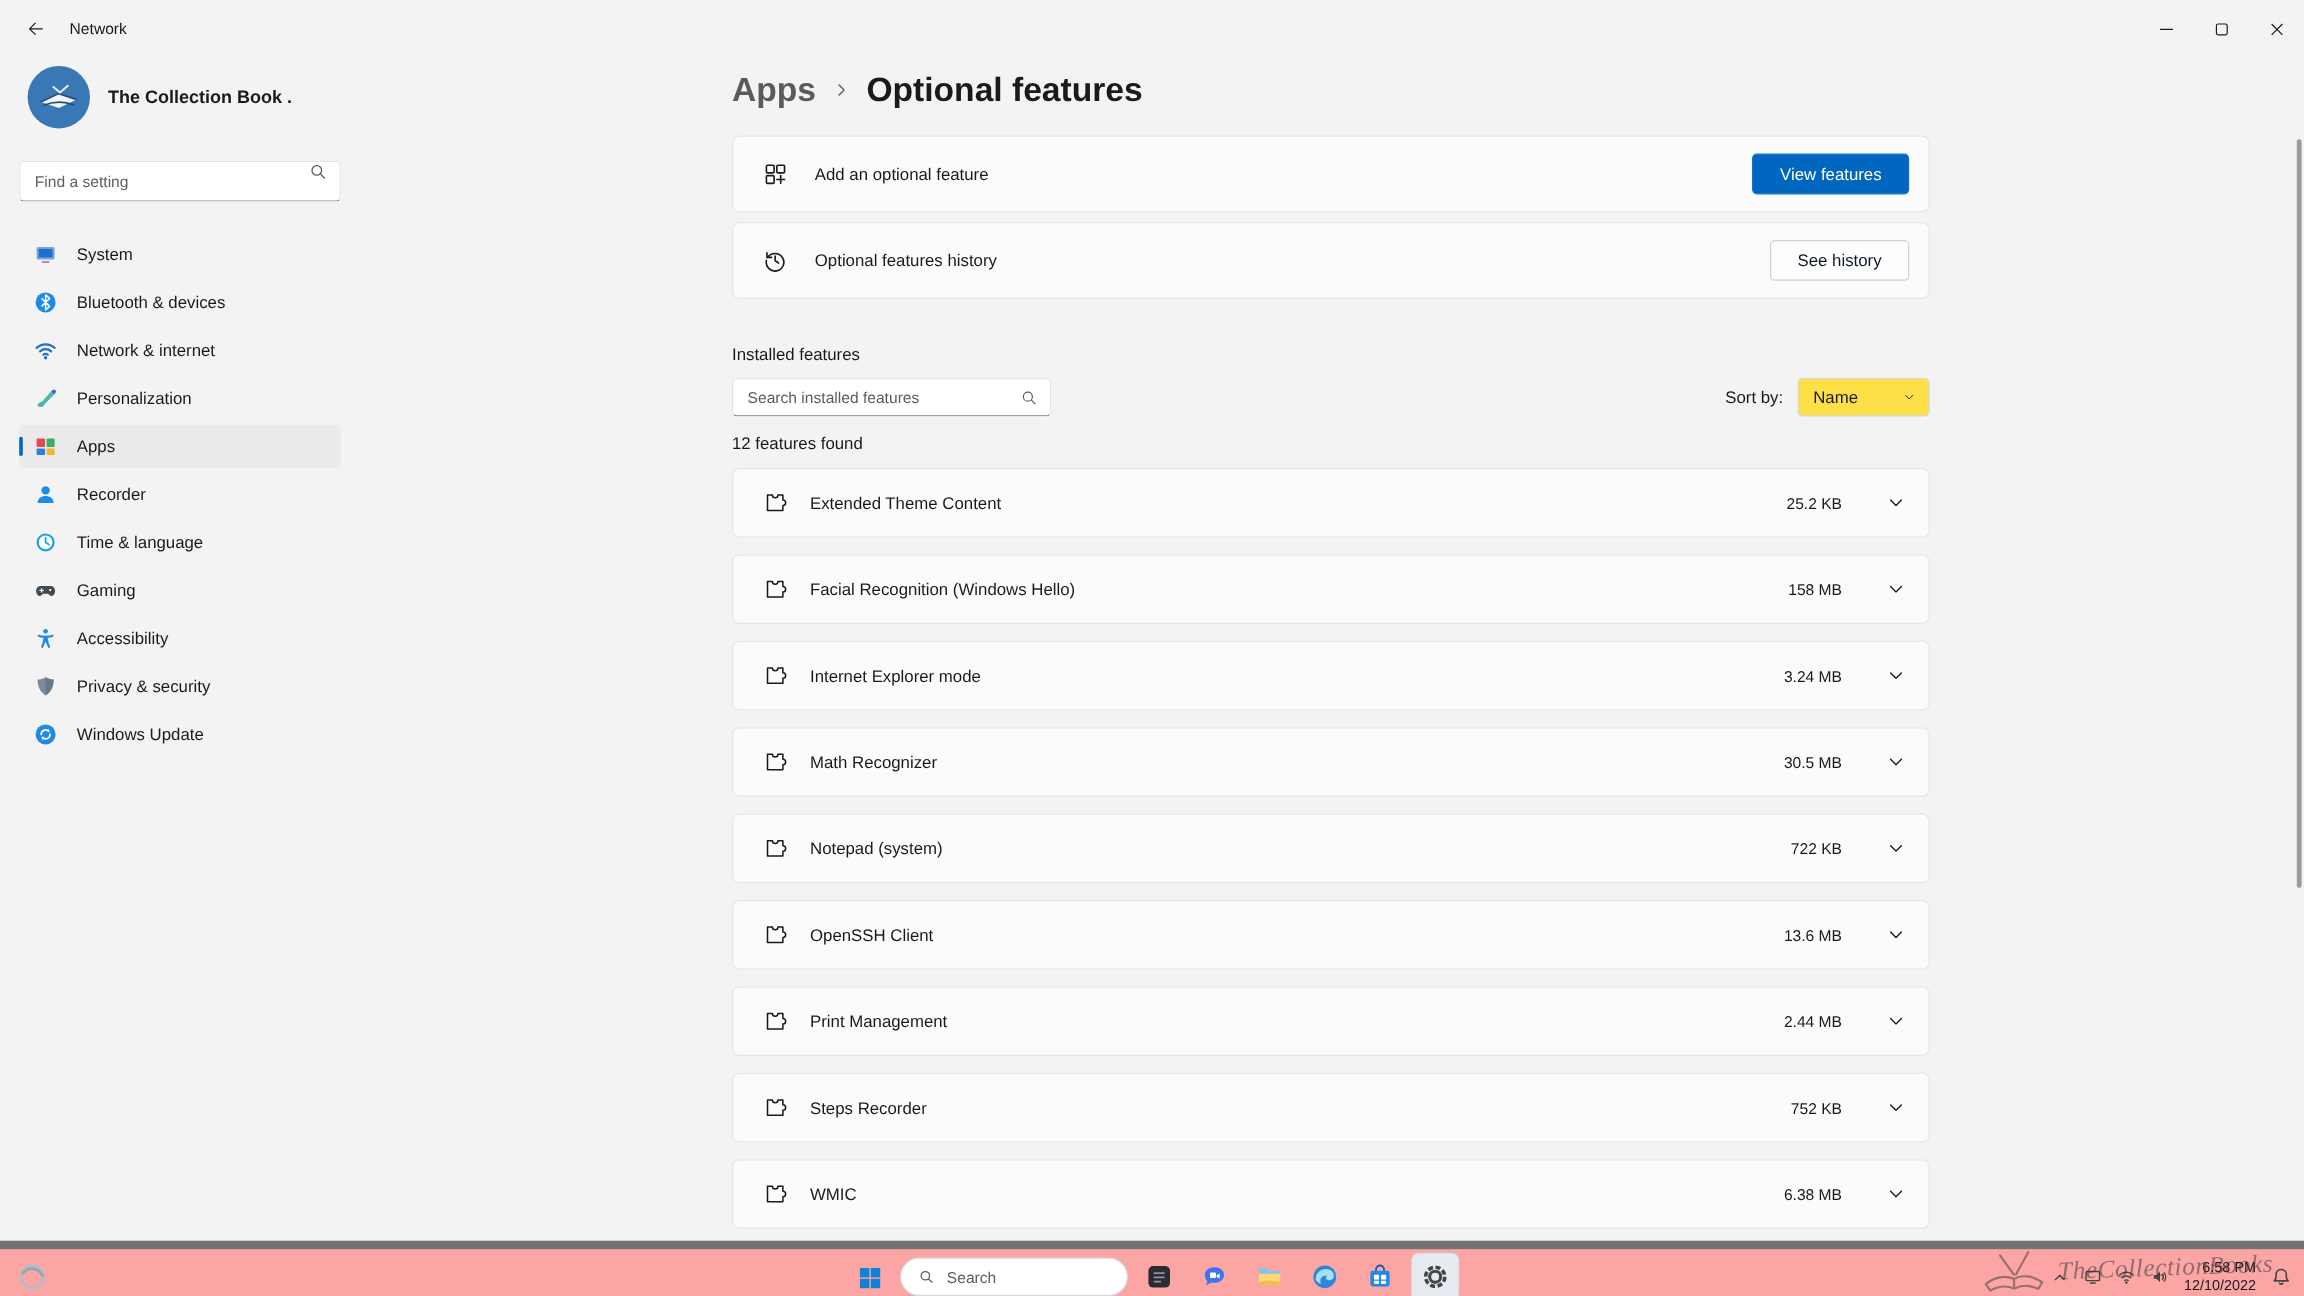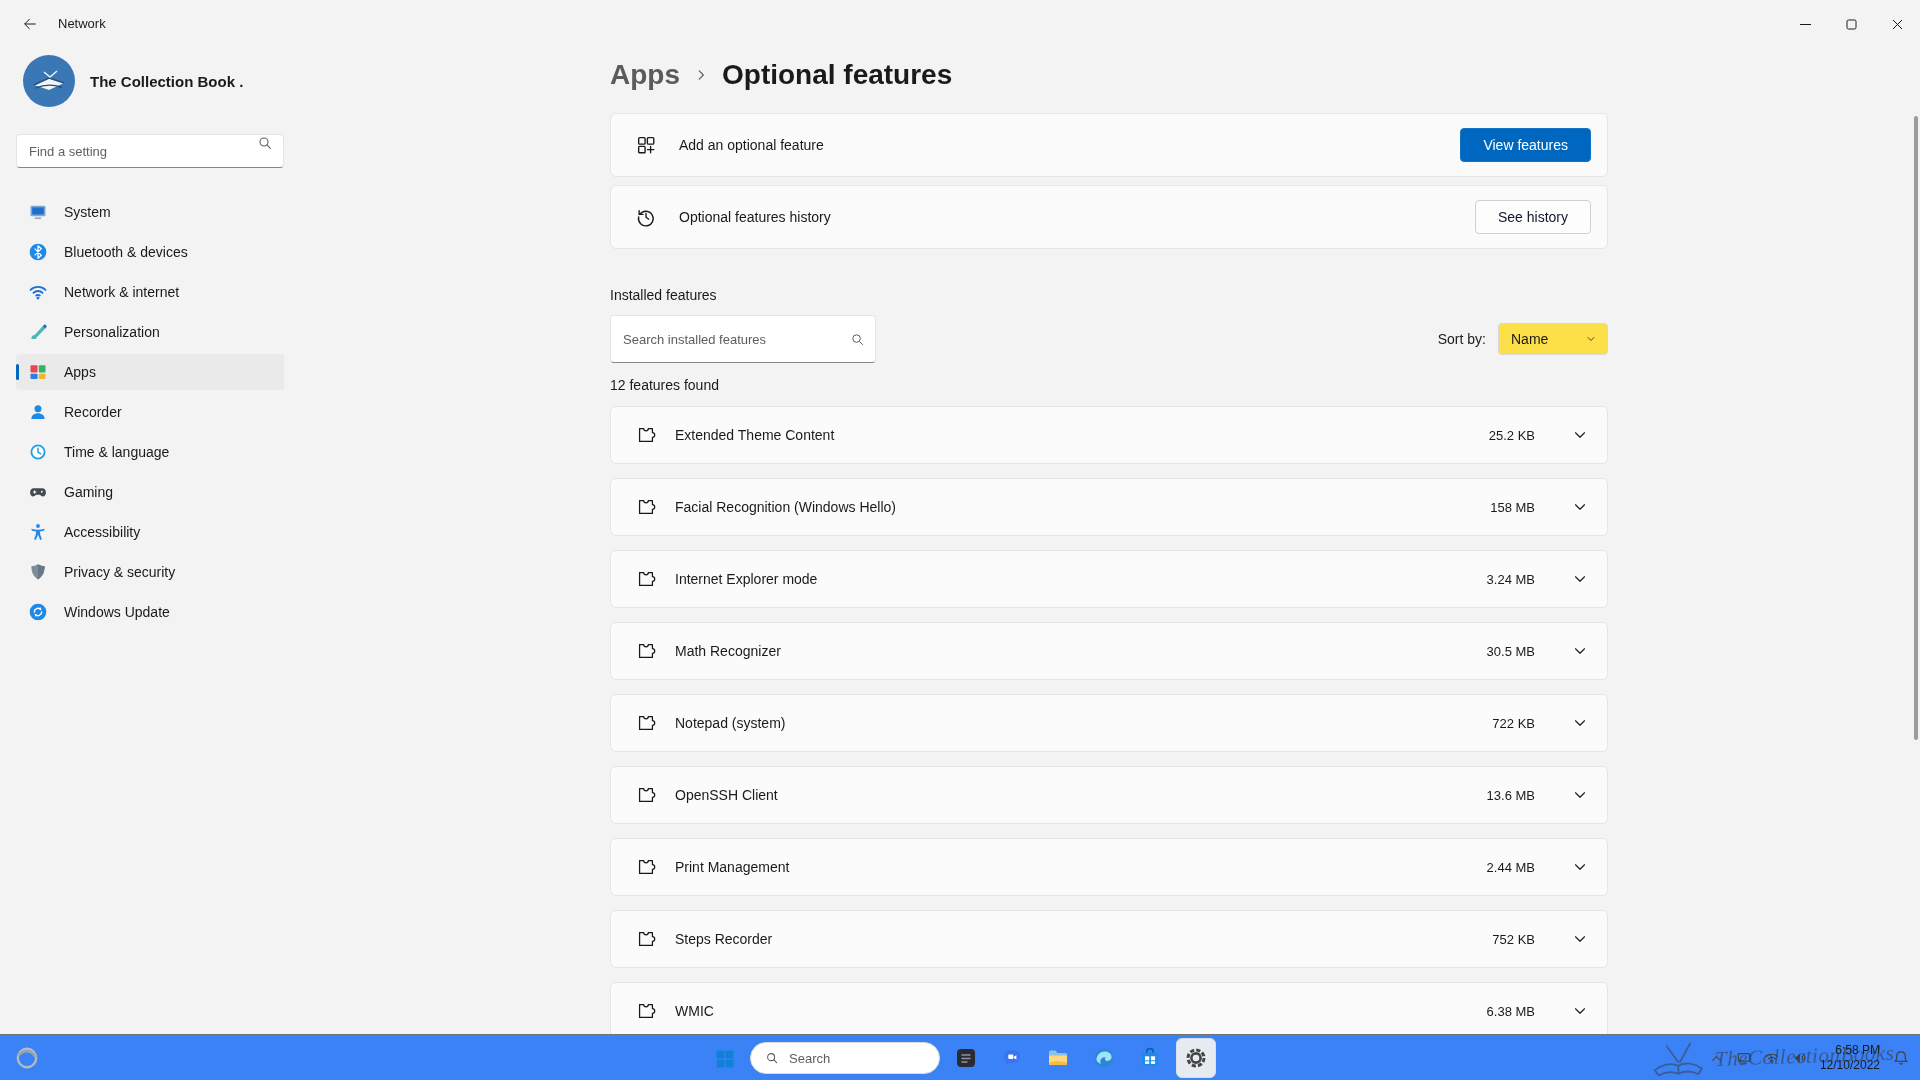--- a/index.html
+++ b/index.html
@@ -35,38 +35,38 @@
   .breadcrumb{display:flex;align-items:center;gap:14px;margin:8px 0 19px;font-size:28px;font-weight:600;height:38px}
   .crumb-parent{color:#5b5b5b}
   .card{height:64px;background:#fbfbfb;border:1px solid #e6e6e6;border-radius:6px;display:flex;align-items:center;padding:0 16px 0 24px;margin-bottom:8px}
   .card-icon{width:22px;height:22px}
   .card-title{margin-left:22px;font-size:14px}
   .btn{height:34px;border-radius:4px;font-size:14px;padding:0 22px}
   .btn-primary{background:#0067c0;border:1px solid #1473c5;color:#fff}
   .btn-secondary{background:#fdfdfd;border:1px solid #d0d0d0;color:#0f172a}
   .section-heading{margin-top:36px;font-size:14px;font-weight:400;line-height:20px}
   .search-row{margin-top:10px;display:flex;align-items:center;justify-content:space-between}
-  .feature-search{width:266px;height:48px;background:#fff;border:1px solid #e5e5e5;border-bottom-color:#868686;border-radius:4px;display:flex;align-items:center;padding:0 10px 0 12px}
+  .feature-search{width:266px;height:32px;background:#fff;border:1px solid #e5e5e5;border-bottom-color:#868686;border-radius:4px;display:flex;align-items:center;padding:0 10px 0 12px}
   .feature-search input{flex:1;font-size:13px}
   .feature-search input::placeholder{color:#5d5d5d}
   .sort{display:flex;align-items:center;gap:12px;font-size:14px}
   .sort-select{width:110px;height:32px;background:#fde047;border:1px solid #d7d7d7;border-radius:4px;display:flex;align-items:center;justify-content:space-between;padding:0 10px 0 12px;font-size:14px}
   .count{margin-top:14px;font-size:14px;line-height:17px}
   .feature-list{margin-top:12px}
   .feature-row{height:58px;background:#fbfbfb;border:1px solid #e6e6e6;border-radius:6px;display:flex;align-items:center;padding:0 18px 0 24px;margin-bottom:14px}
   .f-icon{width:22px;height:22px}
   .f-name{margin-left:18px;font-size:14px}
   .f-size{font-size:13px;margin-right:36px}
   .line{fill:none;stroke:#1a1a1a;stroke-width:1.5;stroke-linecap:round;stroke-linejoin:round}
   .gline{fill:none;stroke:#454545;stroke-width:1.5;stroke-linecap:round;stroke-linejoin:round}
 
   .scroll-thumb{position:absolute;right:2px;top:116px;width:4px;height:624px;border-radius:2px;background:#9b9b9b}
 
   
-  .taskbar{position:absolute;left:0;right:0;bottom:0;height:46px;background:#3b82f6;border-top:1px solid #737373}
+  .taskbar{position:absolute;left:0;right:0;bottom:0;height:46px;background:#fca5a5;border-top:7px solid #737373}
   .tb-corner{position:absolute;left:14px;top:10px;width:26px;height:26px}
   .tb-center{position:absolute;left:50%;top:0;transform:translateX(-50%);height:46px;display:flex;align-items:center;gap:6px}
   .tb-btn{width:40px;height:40px;border-radius:6px;display:flex;align-items:center;justify-content:center;position:relative}
   .tb-btn.active{background:#e6ebf2;border:1px solid #dadfe6}
   .tb-search{width:190px;height:32px;background:#fff;border:1px solid #dadada;border-radius:16px;display:flex;align-items:center;gap:10px;padding:0 14px;color:#5d5d5d;font-size:13px}
   .tb-tray{position:absolute;right:10px;top:0;height:46px;display:flex;align-items:center;gap:12px}
   .tb-clock{text-align:right;font-size:12px;line-height:15px}
 
   .watermark{position:absolute;right:26px;bottom:1px;display:flex;align-items:center;gap:8px;opacity:.5;pointer-events:none;transform:rotate(-2deg);z-index:5}
   .watermark-text{font-family:"Liberation Serif","DejaVu Serif",serif;font-style:italic;font-size:21px;color:#2f2f2f;letter-spacing:.5px}

